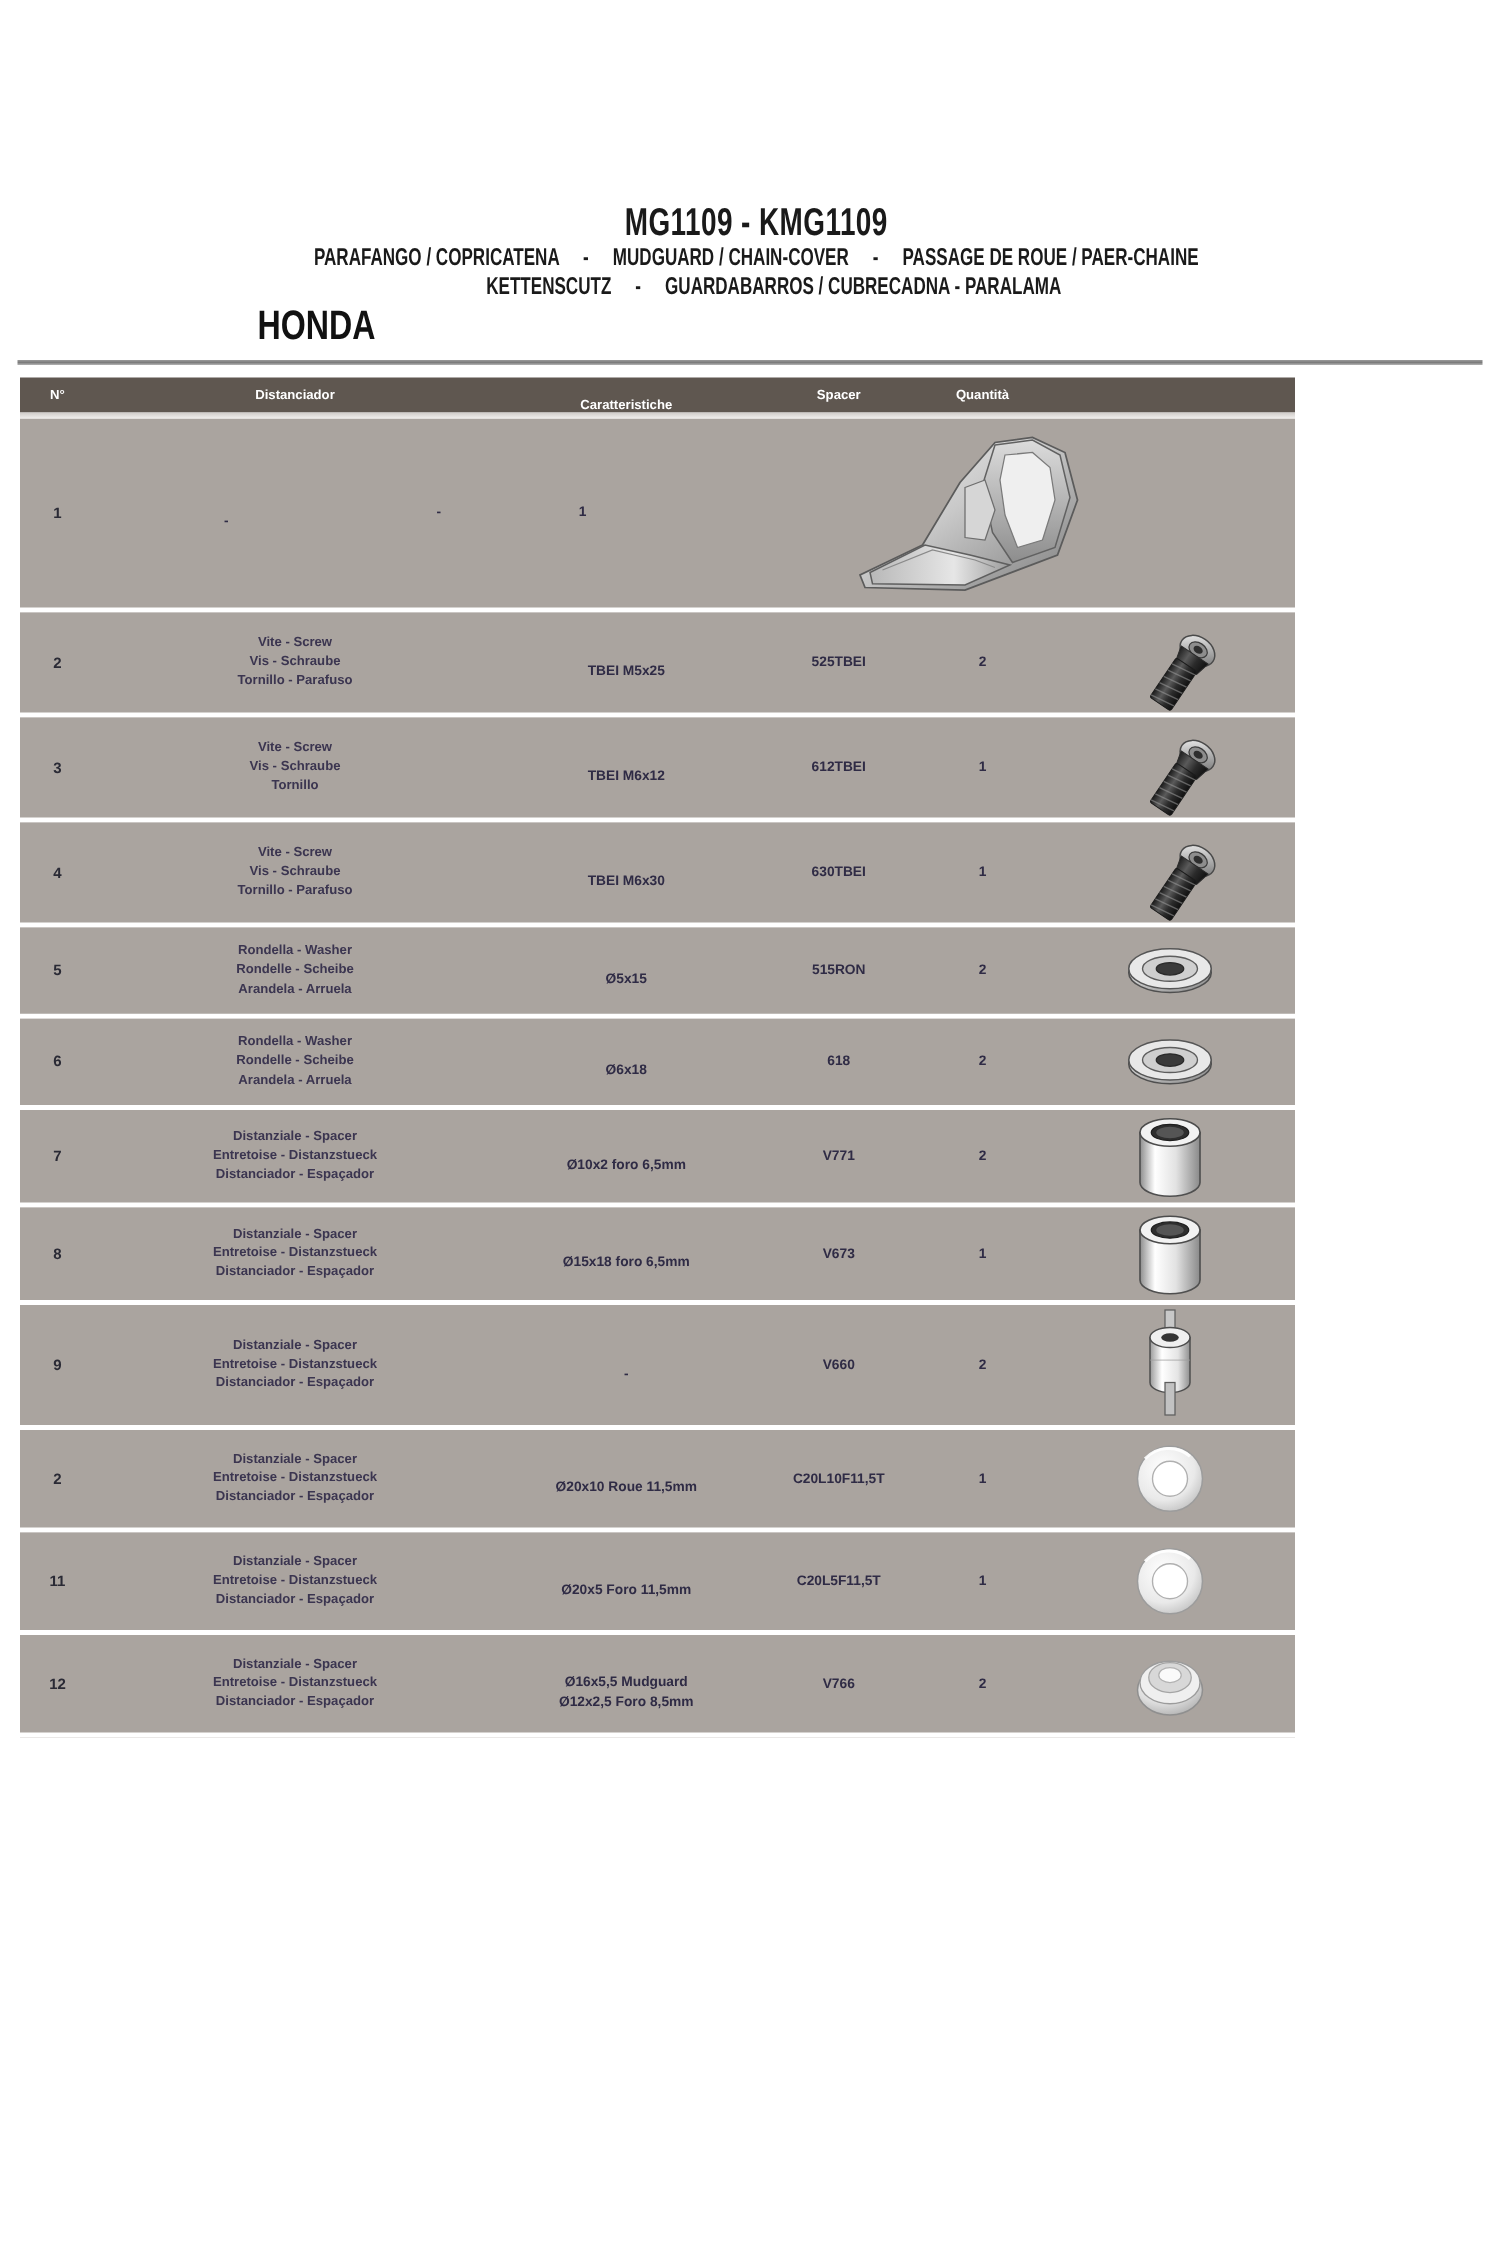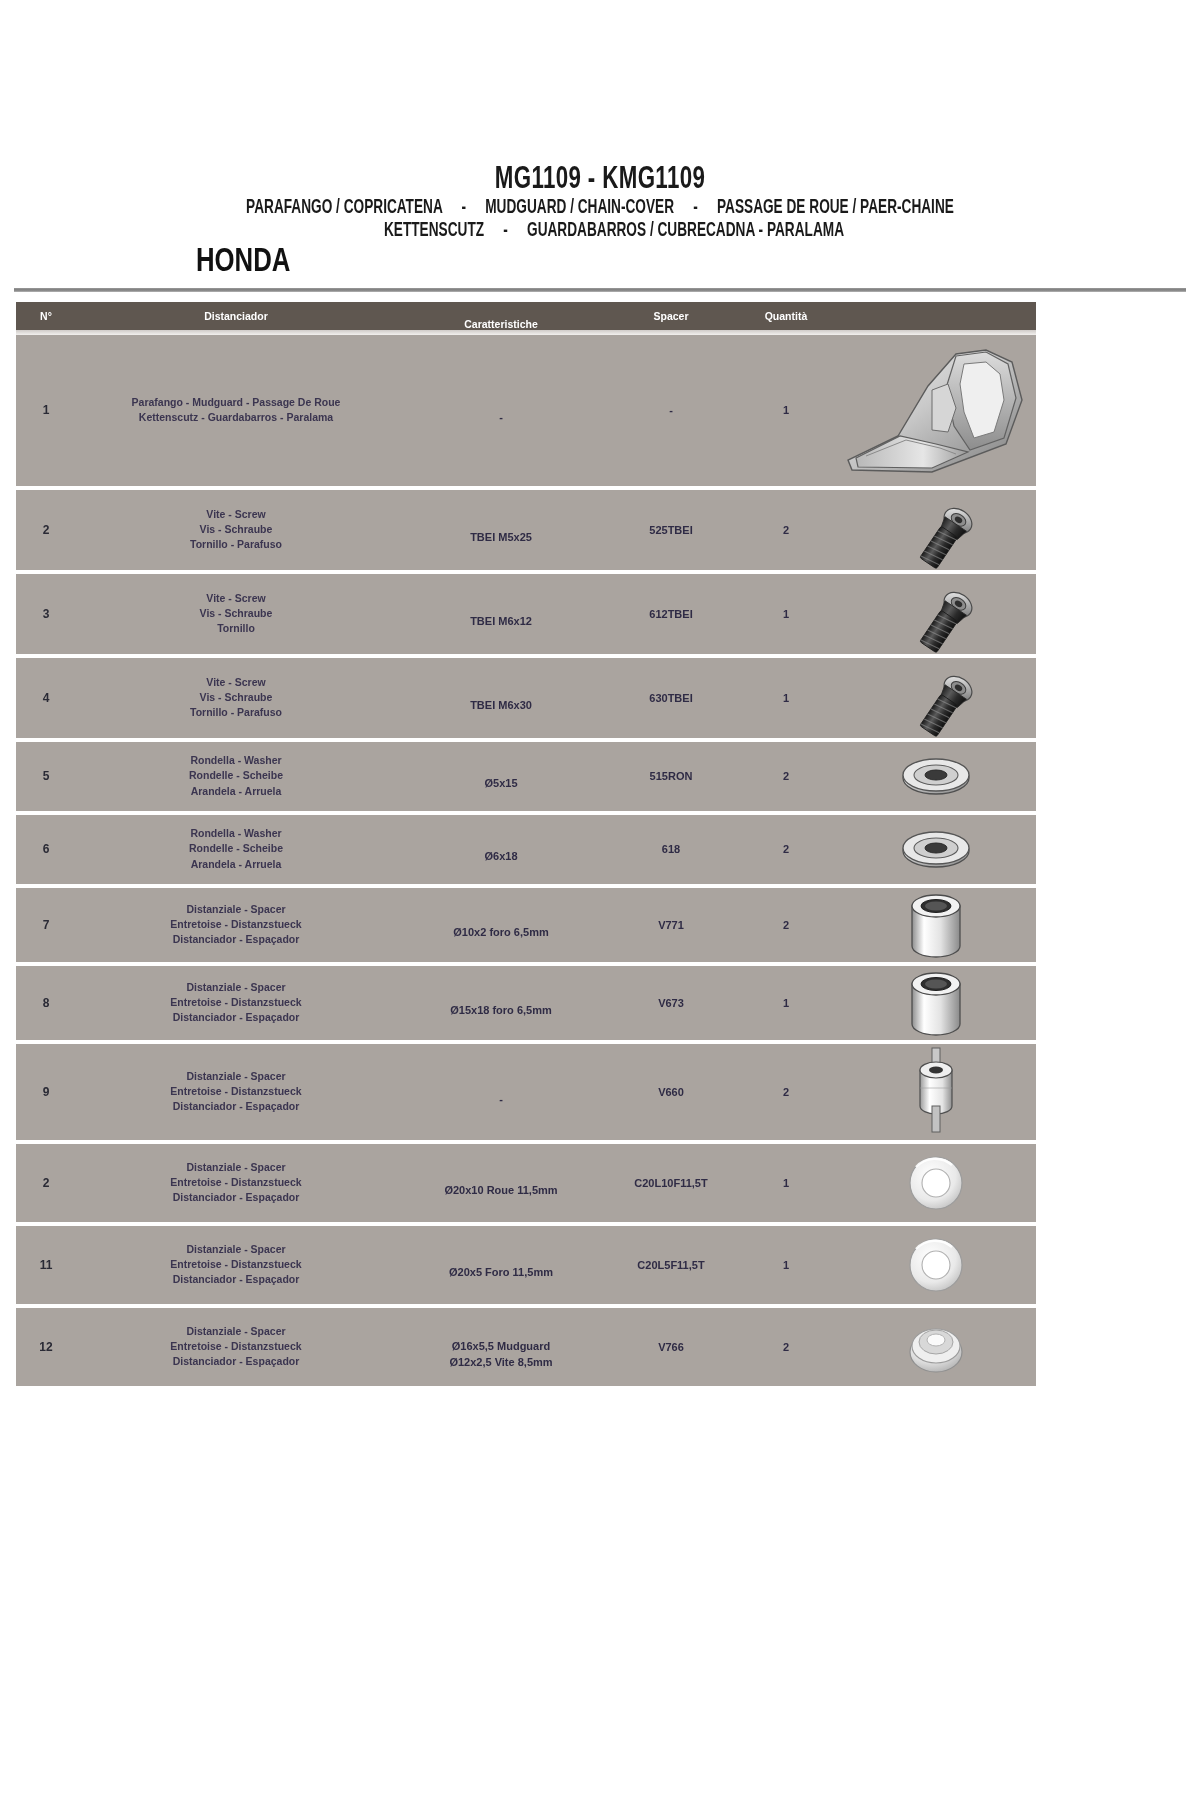--- a/index.html
+++ b/index.html
@@ -10,21 +10,21 @@
     font-family: "Liberation Sans", sans-serif;
   }
   #page {
     position: relative;
     width: 1200px; height: 1800px;
     background: #ffffff;
     overflow: hidden;
   }
 
   
-  .header { padding-top: 162px; }
+  .header { padding-top: 162px; padding-left: 10px; }
   .title-main {
     text-align: center;
     font-family: "Liberation Sans Narrow", "Liberation Sans", sans-serif;
     font-weight: bold;
     font-size: 31px;
     letter-spacing: 0.5px;
     color: #1a1a1a;
     transform: scaleX(0.72);
     transform-origin: center center;
     line-height: 1.05;
@@ -140,24 +140,20 @@
       <div class="th c-spec">Caratteristiche</div>
       <div class="th c-code">Spacer</div>
       <div class="th c-qty">Quantità</div>
       <div class="th c-img"></div>
     </div>
     <div class="shadow-strip"></div>
 
     <div id="rows-container">
         <div class="row" style="min-height: 155px;">
           <div class="cell c-num num">1</div>
-          <div class="cell c-desc desc">
-            <div>Parafango - Mudguard - Passage De Roue</div>
-            <div>Kettenscutz - Guardabarros - Paralama</div>
-          </div>
           <div class="cell c-spec spec">
             <div>-</div>
           </div>
           <div class="cell c-code code">-</div>
           <div class="cell c-qty qty">1</div>
           <div class="c-img art">
             <svg width="200" height="140" viewBox="0 0 200 140">
               <defs>
                 <linearGradient id="mgA" x1="0" y1="0" x2="1" y2="1">
                   <stop offset="0%" stop-color="#f2f2f2"></stop>
@@ -498,21 +494,21 @@
         </div>
         <div class="row" style="min-height: 82px;">
           <div class="cell c-num num">12</div>
           <div class="cell c-desc desc">
             <div>Distanziale - Spacer</div>
             <div>Entretoise - Distanzstueck</div>
             <div>Distanciador - Espaçador</div>
           </div>
           <div class="cell c-spec spec">
             <div>Ø16x5,5 Mudguard</div>
-            <div>Ø12x2,5 Vite 8,5mm</div>
+            <div>Ø12x2,5 Foro 8,5mm</div>
           </div>
           <div class="cell c-code code">V766</div>
           <div class="cell c-qty qty">2</div>
           <div class="c-img art">
             <svg width="72" height="62" viewBox="0 0 72 62">
               <defs>
                 <radialGradient id="srG" cx="0.4" cy="0.3" r="0.85">
                   <stop offset="0%" stop-color="#ffffff"></stop>
                   <stop offset="55%" stop-color="#dedede"></stop>
                   <stop offset="100%" stop-color="#a2a2a2"></stop>

